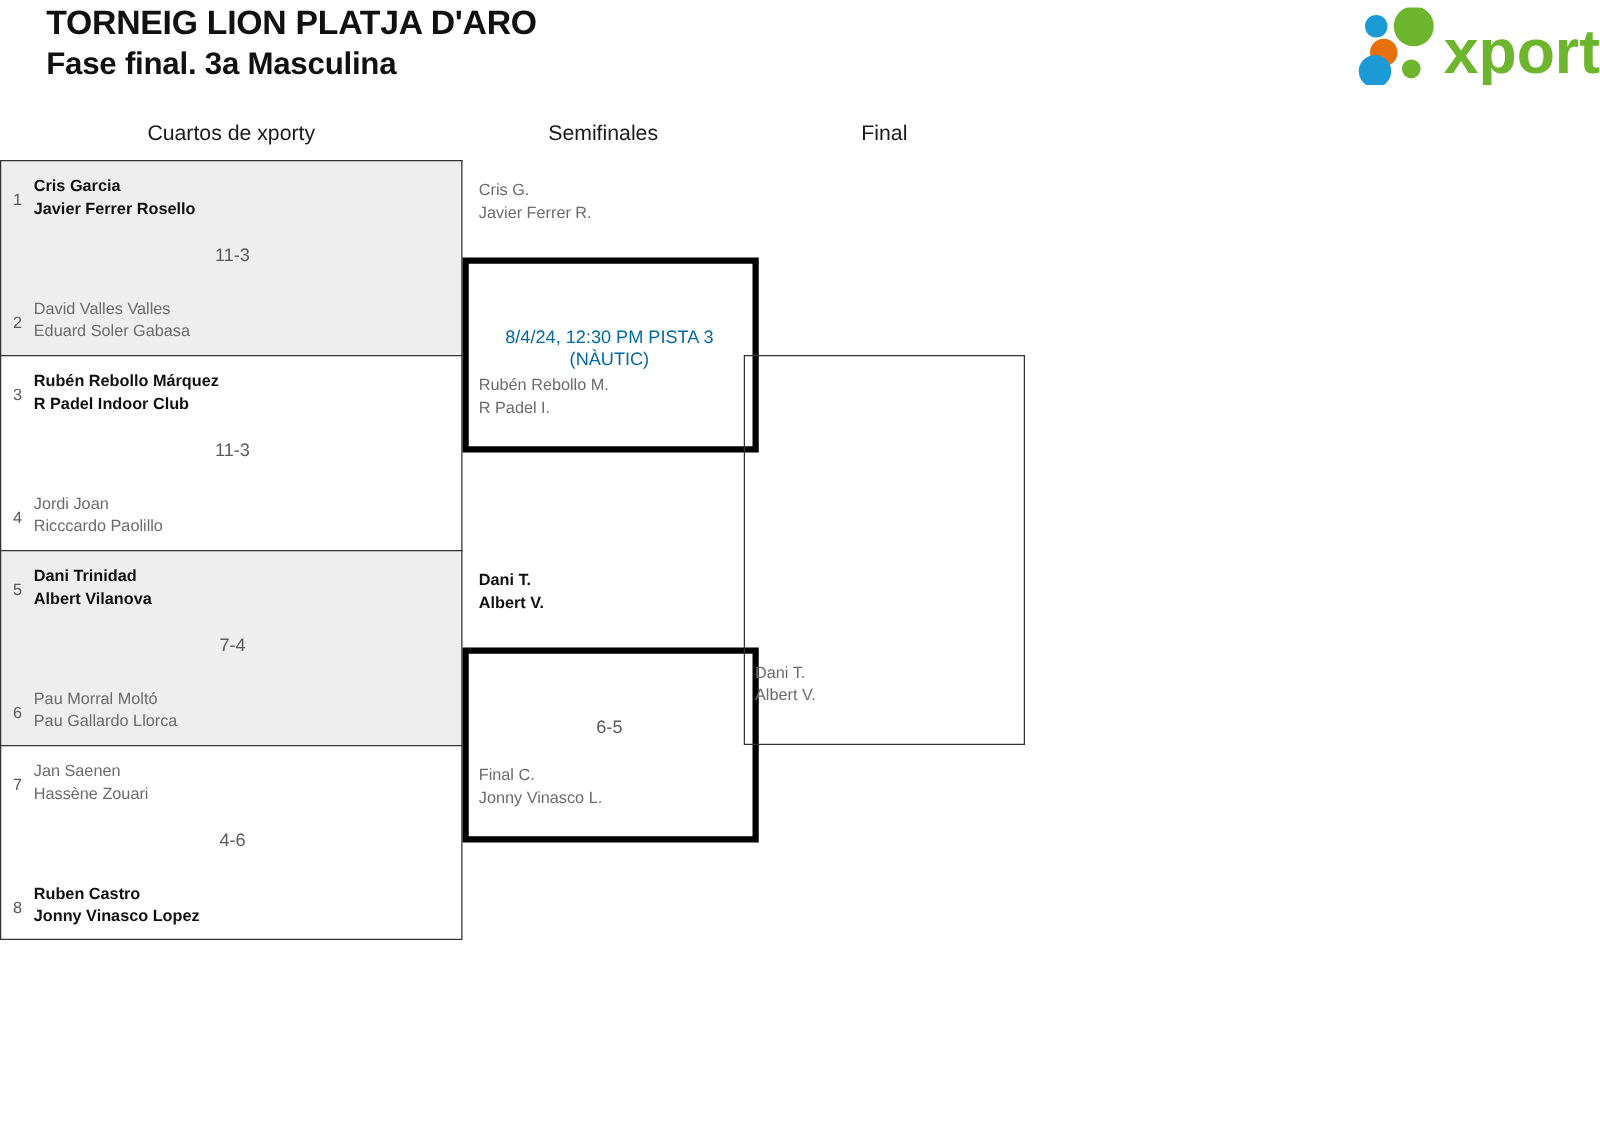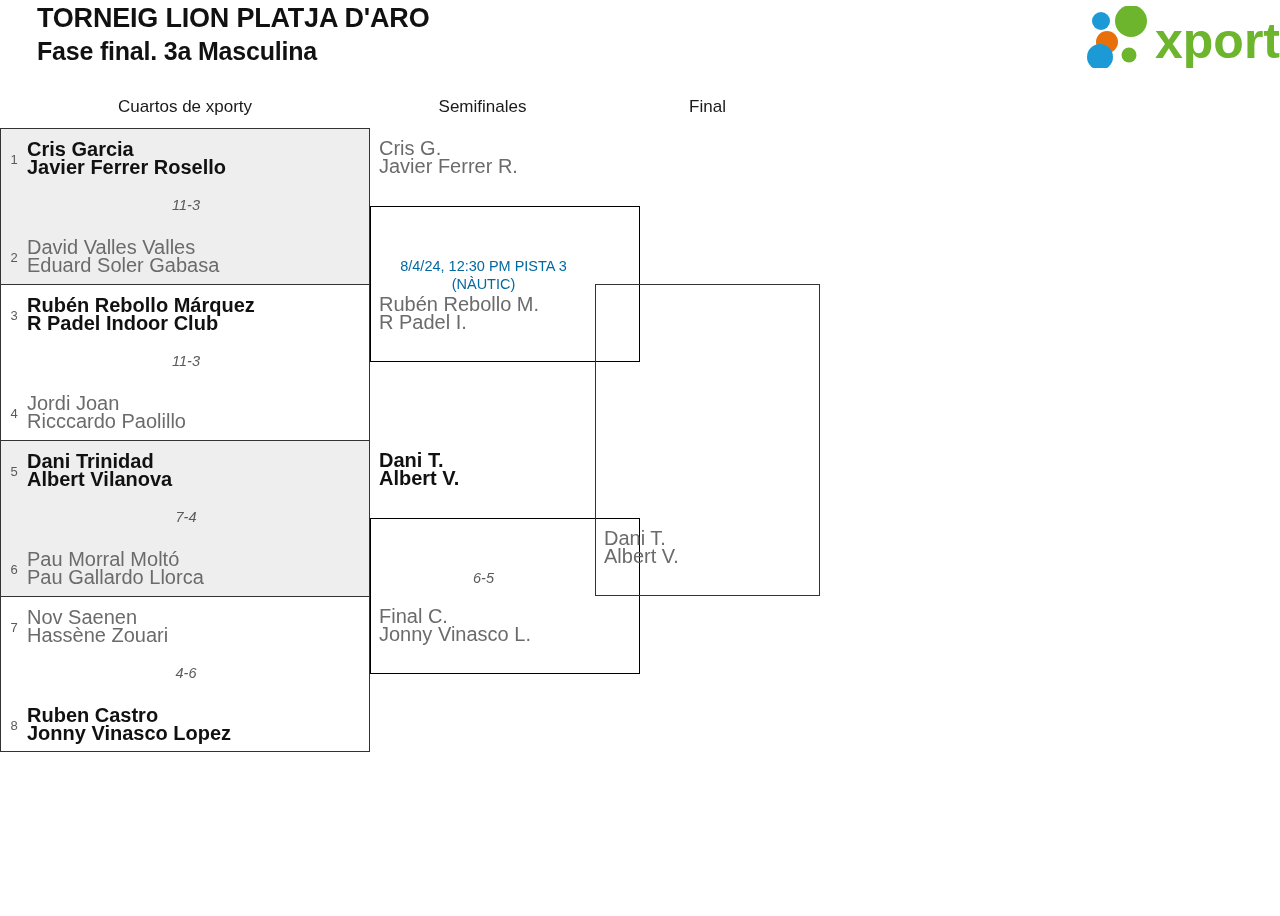--- a/index.html
+++ b/index.html
@@ -102,46 +102,45 @@
 
   .seed {
     width: 26px;
     min-width: 26px;
     text-align: center;
     font-size: 13px;
     color: #5a5a5a;
     padding-top: 2px;
   }
   .names {
-    font-size: 20px;
+    font-size: 13px;
     line-height: 18px;
     color: #6b6b6b;
     white-space: nowrap;
   }
   .names.winner {
     color: #111111;
     font-weight: bold;
   }
   .qf-score {
     position: absolute;
     left: 0;
     top: 68px;
     width: 370px;
     text-align: center;
     font-size: 14.5px;
     color: #5a5a5a;
-    font-style: italic;
   }
 
   
   .sf-match {
     position: absolute;
     left: 370px;
-    width: 270px;
-    border: 1px solid #000000;
+    width: 237px;
+    border: 5px solid #000000;
   }
   #sf-1 { top: 78px;  height: 156px; }
   #sf-2 { top: 390px; height: 156px; }
 
   .sf-name-slot {
     position: absolute;
     left: 0;
     width: 225px;
     height: 56px;
     display: flex;
@@ -155,21 +154,21 @@
     position: absolute;
     left: 0;
     top: 50px;
     width: 225px;
     text-align: center;
     font-size: 14.5px;
     line-height: 18px;
     color: #0369a1;
     padding: 0 12px;
   }
-  .sf-center.score { color: #5a5a5a; font-style: italic; }
+  .sf-center.score { color: #5a5a5a; }
 
   
   #final-match {
     position: absolute;
     left: 595px;
     top: 156px;
     width: 225px;
     height: 312px;
     border: 1px solid #333333;
   }
@@ -274,21 +273,21 @@
         <div>Pau Morral Moltó</div>
         <div>Pau Gallardo Llorca</div>
       </div>
     </div>
   </div>
 
   <div class="qf-match last" id="qf-4" style="top:468px;">
     <div class="qf-slot top">
       <div class="seed">7</div>
       <div class="names">
-        <div>Nov Saenen</div>
+        <div>Jan Saenen</div>
         <div>Hassène Zouari</div>
       </div>
     </div>
     <div class="qf-score">4-6</div>
     <div class="qf-slot bottom">
       <div class="seed">8</div>
       <div class="names winner">
         <div>Ruben Castro</div>
         <div>Jonny Vinasco Lopez</div>
       </div>

